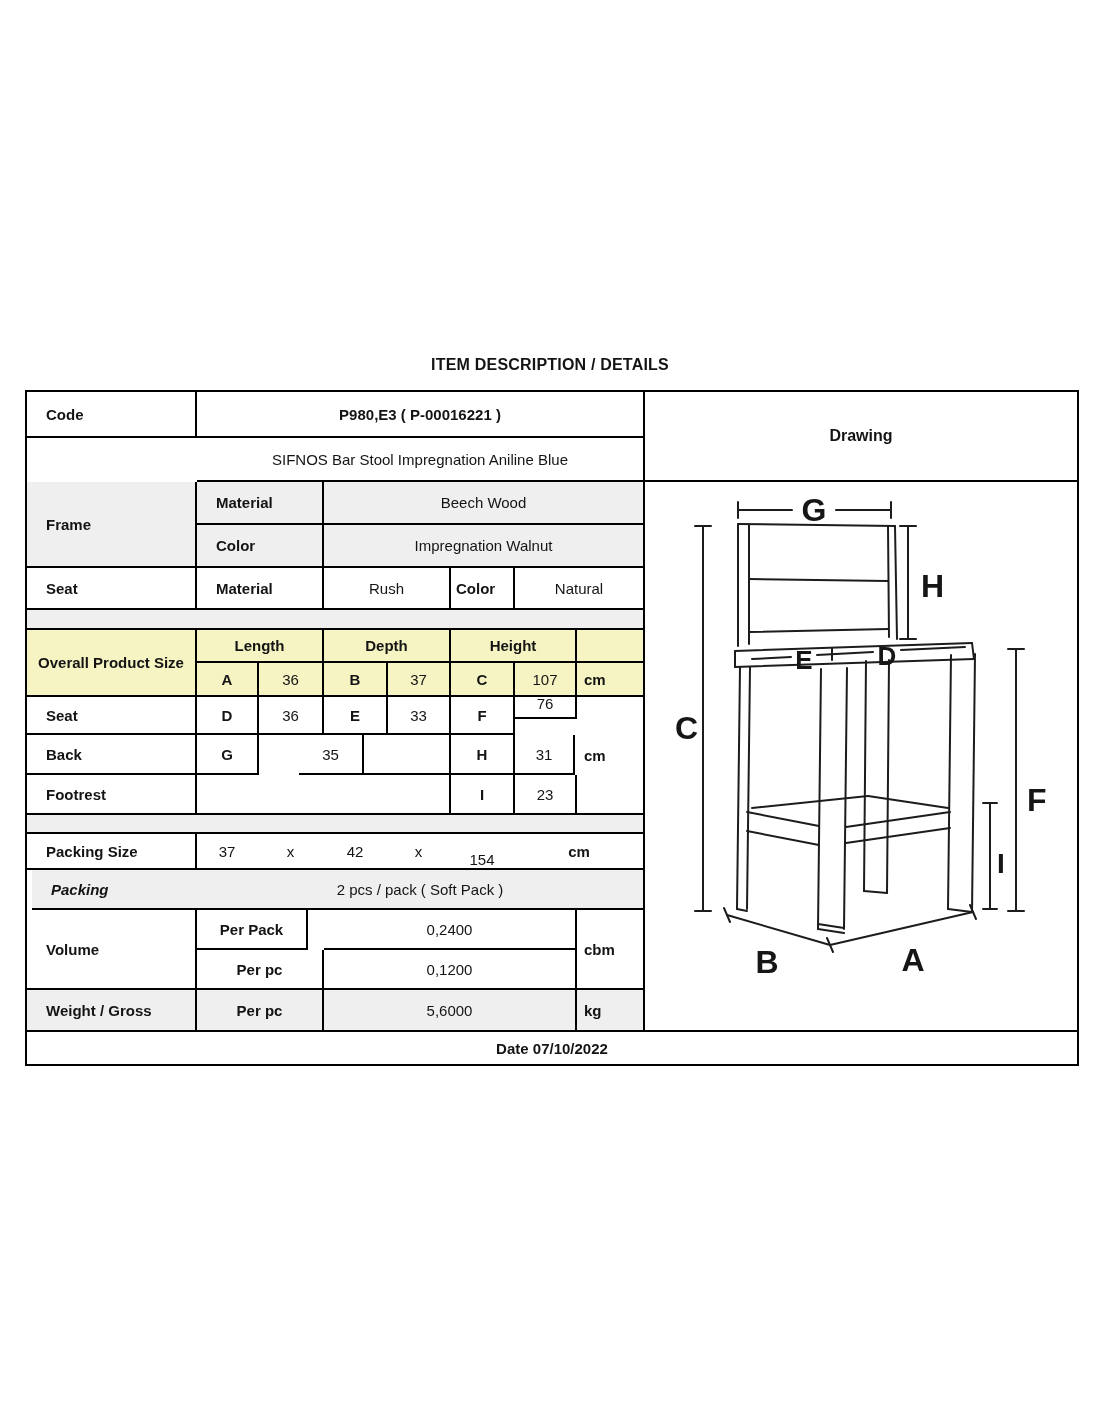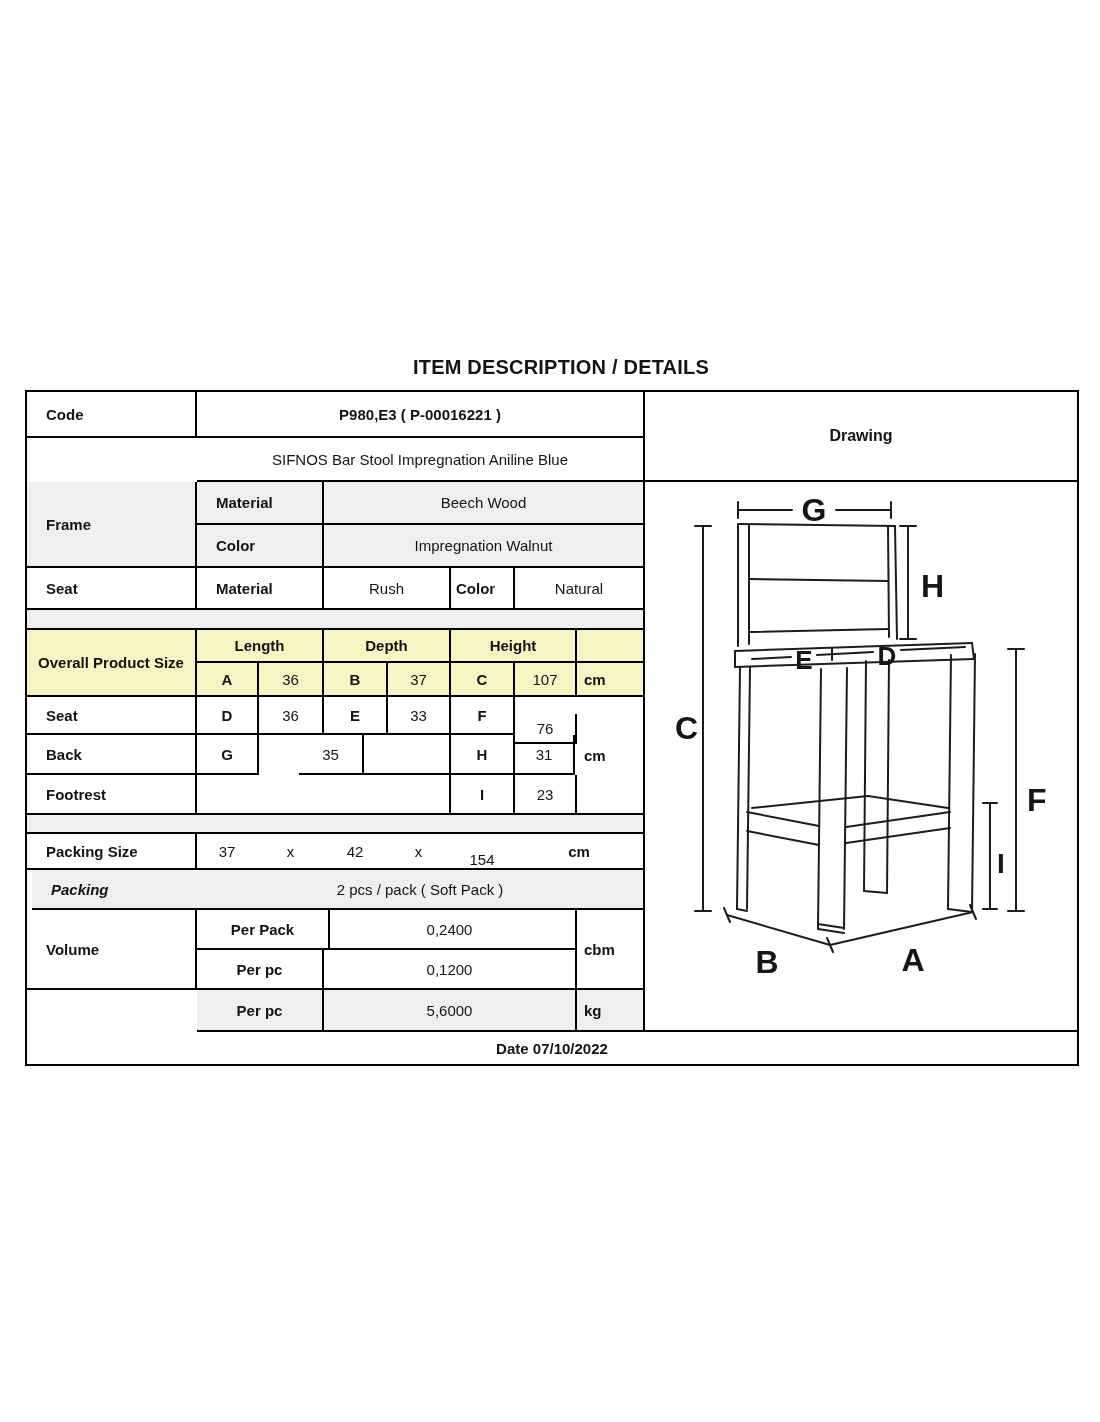--- a/index.html
+++ b/index.html
@@ -2,22 +2,22 @@
 <html><head>
 <meta charset="utf-8">
 <style>
   html,body{margin:0;padding:0;background:#ffffff;}
   .sheet{
     position:relative;width:1100px;height:1422px;background:#ffffff;
     font-family:"Liberation Sans","DejaVu Sans",sans-serif;color:#141414;
     overflow:hidden;
   }
   .doc-title{
-    position:absolute;left:36px;top:356px;width:1050px;height:26px;
-    text-align:center;font-size:20px;font-weight:bold;letter-spacing:.2px;
+    position:absolute;left:25px;top:356px;width:1050px;height:26px;
+    text-align:center;font-size:16px;font-weight:bold;letter-spacing:.2px;
   }
   .tbl{
     position:absolute;left:25px;top:390px;width:1050px;height:672px;
     border:2px solid #000;box-sizing:content-box;
   }
   .cell{
     position:absolute;box-sizing:border-box;display:flex;align-items:center;justify-content:center;
     font-size:15px;border-right:2px solid #000;border-bottom:2px solid #000;
     overflow:hidden;white-space:nowrap;background:transparent;
   }
@@ -73,21 +73,21 @@
     <div class="cell yellow bold" style="left:424px;top:271px;width:64px;height:34px;">C</div>
     <div class="cell yellow" style="left:488px;top:271px;width:62px;height:34px;">107</div>
     <div class="cell yellow unit" style="left:550px;top:271px;width:68px;height:34px;">cm</div>
 
     <div class="cell lbl" style="left:0;top:305px;width:170px;height:38px;">Seat</div>
     <div class="cell bold" style="left:170px;top:305px;width:62px;height:38px;">D</div>
     <div class="cell" style="left:232px;top:305px;width:65px;height:38px;">36</div>
     <div class="cell bold" style="left:297px;top:305px;width:64px;height:38px;">E</div>
     <div class="cell" style="left:361px;top:305px;width:63px;height:38px;">33</div>
     <div class="cell bold" style="left:424px;top:305px;width:64px;height:38px;">F</div>
-    <div class="cell" style="left:488px;top:322px;width:62px;height:30px;">76</div>
+    <div class="cell" style="left:488px;top:297px;width:62px;height:30px;">76</div>
     <div class="cell unit" style="left:550px;top:305px;width:68px;height:118px;">cm</div>
 
     <div class="cell lbl" style="left:0;top:343px;width:170px;height:40px;">Back</div>
     <div class="cell bold" style="left:170px;top:343px;width:62px;height:40px;">G</div>
     <div class="cell" style="left:232px;top:343px;width:65px;height:40px;margin-left:40px;">35</div>
     <div class="cell" style="left:297px;top:343px;width:127px;height:40px;"></div>
     <div class="cell bold" style="left:424px;top:343px;width:64px;height:40px;">H</div>
     <div class="cell" style="left:488px;top:343px;width:60px;height:40px;">31</div>
 
     <div class="cell lbl" style="left:0;top:383px;width:170px;height:40px;">Footrest</div>
@@ -104,26 +104,27 @@
       <span class="ps-token" style="width:64px;">42</span>
       <span class="ps-token" style="width:63px;">x</span>
       <span class="ps-token" style="width:64px;margin-top:17px;">154</span>
       <span class="ps-token bold" style="width:130px;">cm</span>
     </div>
 
     <div class="cell lbl grey" style="left:5px;top:478px;width:194px;height:40px;font-style:italic;">Packing</div>
     <div class="cell grey" style="left:170px;top:478px;width:448px;height:40px;">2 pcs / pack ( Soft Pack )</div>
 
     <div class="cell lbl" style="left:0;top:518px;width:170px;height:80px;">Volume</div>
-    <div class="cell bold" style="left:170px;top:518px;width:133px;height:40px;text-align:center;">Per Pack</div>
+    <div class="cell bold" style="left:170px;top:518px;width:111px;height:40px;text-align:center;">Per Pack</div>
     <div class="cell" style="left:297px;top:518px;width:253px;height:40px;">0,2400</div>
     <div class="cell unit" style="left:550px;top:518px;width:68px;height:80px;">cbm</div>
     <div class="cell bold" style="left:170px;top:558px;width:127px;height:40px;">Per pc</div>
     <div class="cell" style="left:297px;top:558px;width:253px;height:40px;">0,1200</div>
 
+    <div class="cell lbl grey" style="left:0;top:598px;width:170px;height:42px;">Weight / Gross</div>
     <div class="cell bold grey" style="left:170px;top:598px;width:127px;height:42px;">Per pc</div>
     <div class="cell grey" style="left:297px;top:598px;width:253px;height:42px;">5,6000</div>
     <div class="cell unit grey" style="left:550px;top:598px;width:68px;height:42px;">kg</div>
 
     <div class="cell date-row" style="left:0;top:640px;width:1050px;height:32px;">Date 07/10/2022</div>
 
     <div class="cell bold nor" style="left:618px;top:0;width:432px;height:90px;font-size:16px;">Drawing</div>
 
     <div class="cell nor" style="left:618px;top:90px;width:432px;height:550px;padding:0;">
       <svg width="432" height="550" viewBox="0 0 432 550">

